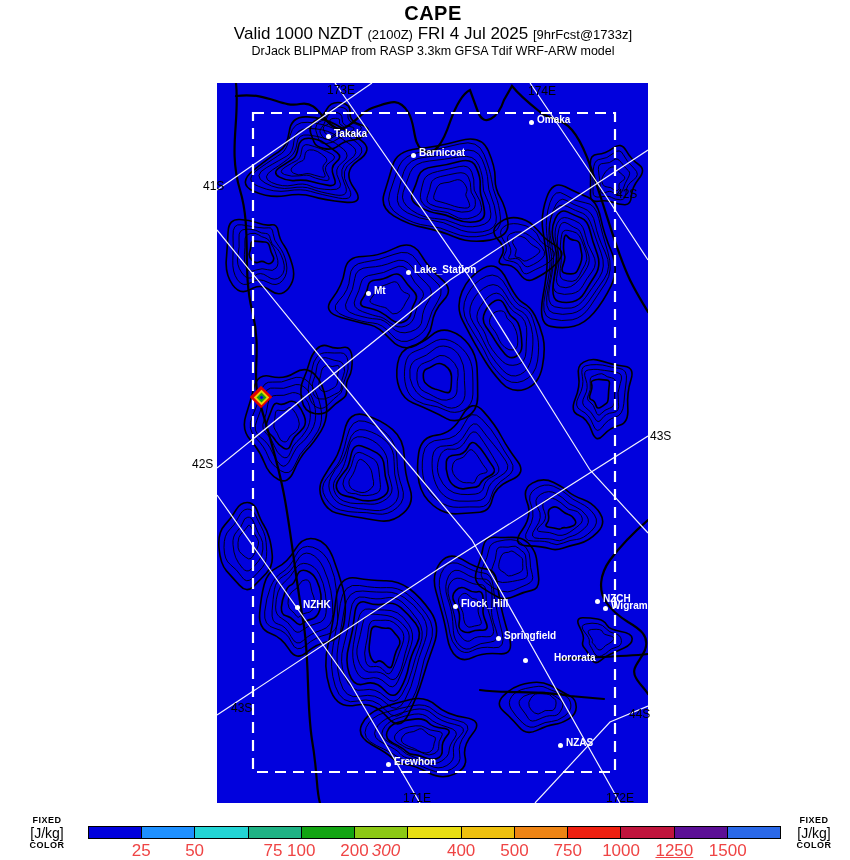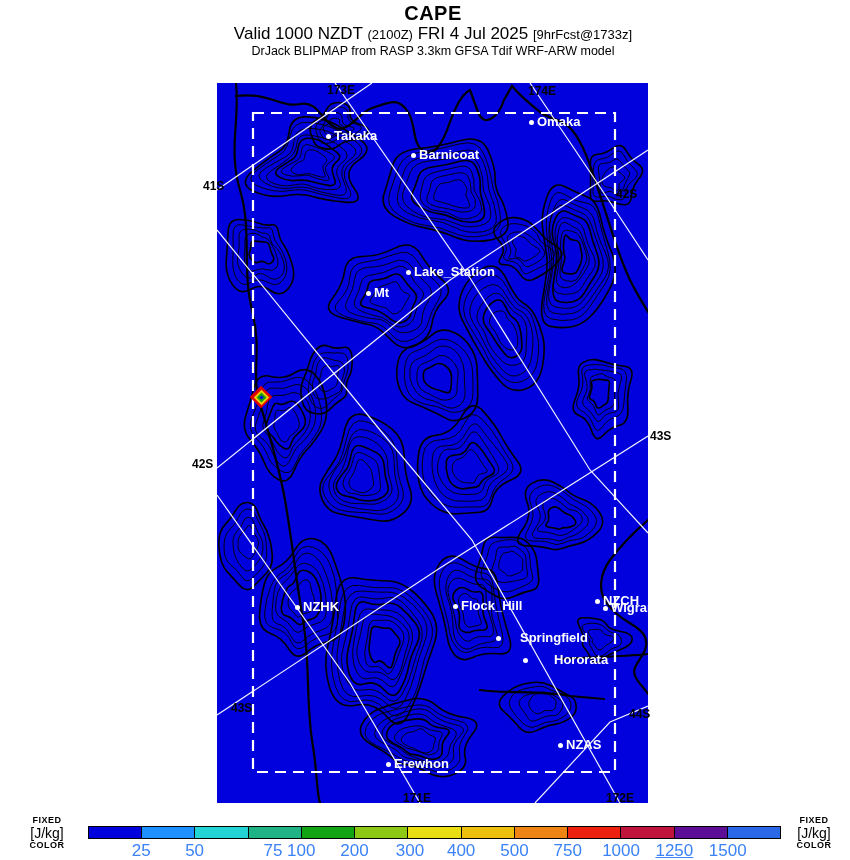--- a/index.html
+++ b/index.html
@@ -9,34 +9,34 @@
   #hdr{position:absolute;left:0;top:2px;width:866px;text-align:center;}
   .t1{font-size:20px;font-weight:bold;letter-spacing:.5px;line-height:22px;}
   .t2{font-size:17px;line-height:19px;}
   .t2 .small{font-size:13px;}
   .t3{font-size:12.5px;line-height:15px;}
   
   #map{position:absolute;left:217px;top:83px;width:431px;height:720px;background:#0101dd;overflow:hidden;}
   #mapsvg{position:absolute;left:0;top:0;}
   .station{position:absolute;}
   .sdot{position:absolute;width:5px;height:5px;border-radius:50%;background:#fff;}
-  .slab{position:absolute;font-size:13px;font-weight:bold;color:#fff;white-space:nowrap;}
-  .glab{position:absolute;font-size:12px;font-weight:bold;color:#000;white-space:nowrap;}
+  .slab{position:absolute;font-size:10px;font-weight:bold;color:#fff;white-space:nowrap;}
+  .glab{position:absolute;font-size:12px;font-weight:normal;color:#000;white-space:nowrap;}
   
   #marker{position:absolute;}
   .dia{position:absolute;transform:rotate(45deg);transform-origin:center;}
   
   #terrbox{position:absolute;left:492px;top:806px;width:161px;height:17px;border:1px solid #000;
            background:#fff;font-size:13px;text-align:center;line-height:17px;}
   
   #cbar{position:absolute;left:88px;top:826px;width:693px;height:13px;border:1px solid #000;
         display:flex;box-sizing:border-box;}
   .cseg{height:100%;flex:1 1 0;border-right:1px solid #000;}
   .cseg:last-child{border-right:none;}
-  .ctick{position:absolute;top:841px;font-size:17px;color:#3b82f6;transform:translateX(-50%);white-space:nowrap;}
+  .ctick{position:absolute;top:841px;font-size:17px;color:#ef4444;transform:translateX(-50%);white-space:nowrap;}
   .unitblk{position:absolute;top:816px;width:66px;text-align:center;line-height:1;}
   .ub-s{font-size:9px;font-weight:bold;letter-spacing:.5px;}
   .ub-m{font-size:14px;margin:1px 0;}
 </style>
 </head>
 <body>
 
 <div id="stage">
 
   <div id="hdr">
@@ -228,21 +228,21 @@
         <div class="station">
           <div class="sdot" style="left: 378px; top: 516px;"></div>
           <div class="slab" style="left: 386px; top: 510px;">NZCH</div>
         </div>
         <div class="station">
           <div class="sdot" style="left: 386px; top: 523px;"></div>
           <div class="slab" style="left: 394px; top: 517px;">Wigram</div>
         </div>
         <div class="station">
           <div class="sdot" style="left: 279px; top: 553px;"></div>
-          <div class="slab" style="left: 287px; top: 547px; padding-left: 16px;">Springfield</div>
+          <div class="slab" style="left: 287px; top: 547px;">Springfield</div>
         </div>
         <div class="station">
           <div class="sdot" style="left: 306px; top: 575px;"></div>
           <div class="slab" style="left: 314px; top: 569px; padding-left: 23px;">Hororata</div>
         </div>
         <div class="station">
           <div class="sdot" style="left: 341px; top: 660px;"></div>
           <div class="slab" style="left: 349px; top: 654px;">NZAS</div>
         </div>
         <div class="station">
@@ -298,21 +298,21 @@
       <div class="cseg" style="background: rgb(192, 20, 60);"></div>
       <div class="cseg" style="background: rgb(92, 15, 150);"></div>
       <div class="cseg" style="background: rgb(42, 104, 232);"></div>
     </div>
   <div id="cticks">
       <div class="ctick" style="left: 141.308px;">25</div>
       <div class="ctick" style="left: 194.615px;">50</div>
       <div class="ctick" style="left: 247.923px; margin-left: 25px;">75</div>
       <div class="ctick" style="left: 301.231px;">100</div>
       <div class="ctick" style="left: 354.538px;">200</div>
-      <div class="ctick" style="left: 410px;">300</div>
+      <div class="ctick" style="left: 386px; font-style: italic;">300</div>
       <div class="ctick" style="left: 461.154px;">400</div>
       <div class="ctick" style="left: 514.462px;">500</div>
       <div class="ctick" style="left: 567.769px;">750</div>
       <div class="ctick" style="left: 621.077px;">1000</div>
       <div class="ctick" style="left: 674.385px; text-decoration: underline;">1250</div>
       <div class="ctick" style="left: 727.692px;">1500</div>
     </div>
 
 </div>
 

